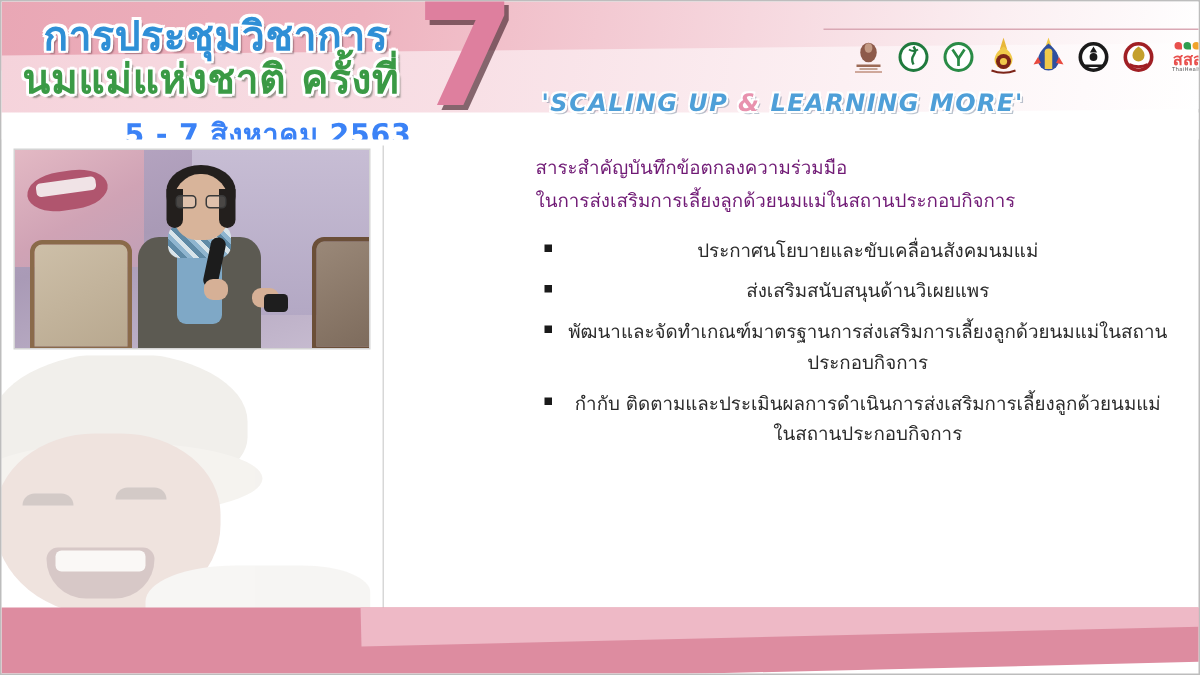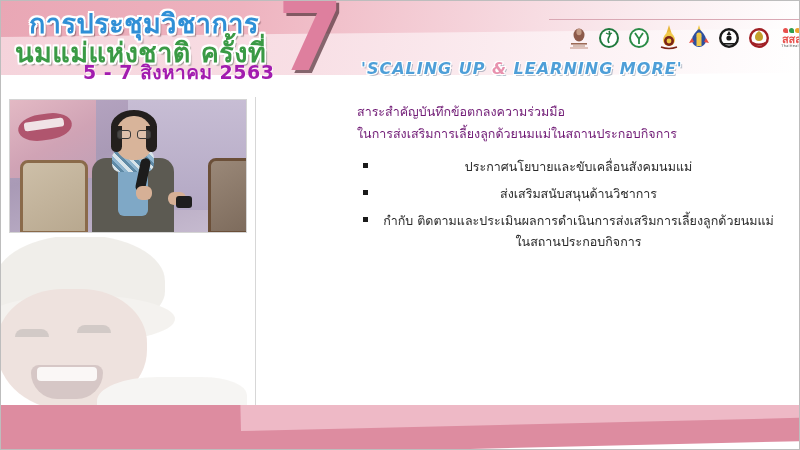--- a/index.html
+++ b/index.html
@@ -51,21 +51,21 @@
   .t-line2 {
     left:14px; top:30px; font-size:27px; color:#3a9a45;
     text-shadow:
       -1.6px -1.6px 0 #ffffff, 1.6px -1.6px 0 #ffffff,
       -1.6px 1.6px 0 #ffffff, 1.6px 1.6px 0 #ffffff,
       0 -1.8px 0 #ffffff, 0 1.8px 0 #ffffff,
       -1.8px 0 0 #ffffff, 1.8px 0 0 #ffffff,
       2.5px 2.5px 1px rgba(40,60,40,.45);
   }
   .t-date {
-    left:82px; top:56px; font-size:19px; color:#a21caf;
+    left:82px; top:73px; font-size:19px; color:#3b82f6;
     text-shadow:1px 1px 0 rgba(255,255,255,.8);
   }
   .big-seven {
     position:absolute; left:276px; top:-12px;
     font-size:96px; font-weight:bold; color:#de7f9e;
     text-shadow:3px 3px 0 rgba(70,35,45,.65);
     line-height:1;
   }
 
   .slogan {
@@ -321,21 +321,22 @@
 
   <div class="vdiv"></div>
 
   <div class="content">
     <div class="intro">
       <div>สาระสำคัญบันทึกข้อตกลงความร่วมมือ</div>
       <div>ในการส่งเสริมการเลี้ยงลูกด้วยนมแม่ในสถานประกอบกิจการ</div>
     </div>
     <ul class="bullets">
       <li>ประกาศนโยบายและขับเคลื่อนสังคมนมแม่</li>
-      <li>ส่งเสริมสนับสนุนด้านวิชาการ</li>
+      <li>ส่งเสริมสนับสนุนด้านวิเผยแพร</li>
+      <li>พัฒนาและจัดทำเกณฑ์มาตรฐานการส่งเสริมการเลี้ยงลูกด้วยนมแม่ในสถานประกอบกิจการ</li>
       <li>กำกับ ติดตามและประเมินผลการดำเนินการส่งเสริมการเลี้ยงลูกด้วยนมแม่ในสถานประกอบกิจการ</li>
     </ul>
   </div>
 
   <div class="pink-bar">
     <div class="pink-bar-in"></div>
     <div class="pink-bar-lite"></div>
   </div>
 
 </div>

